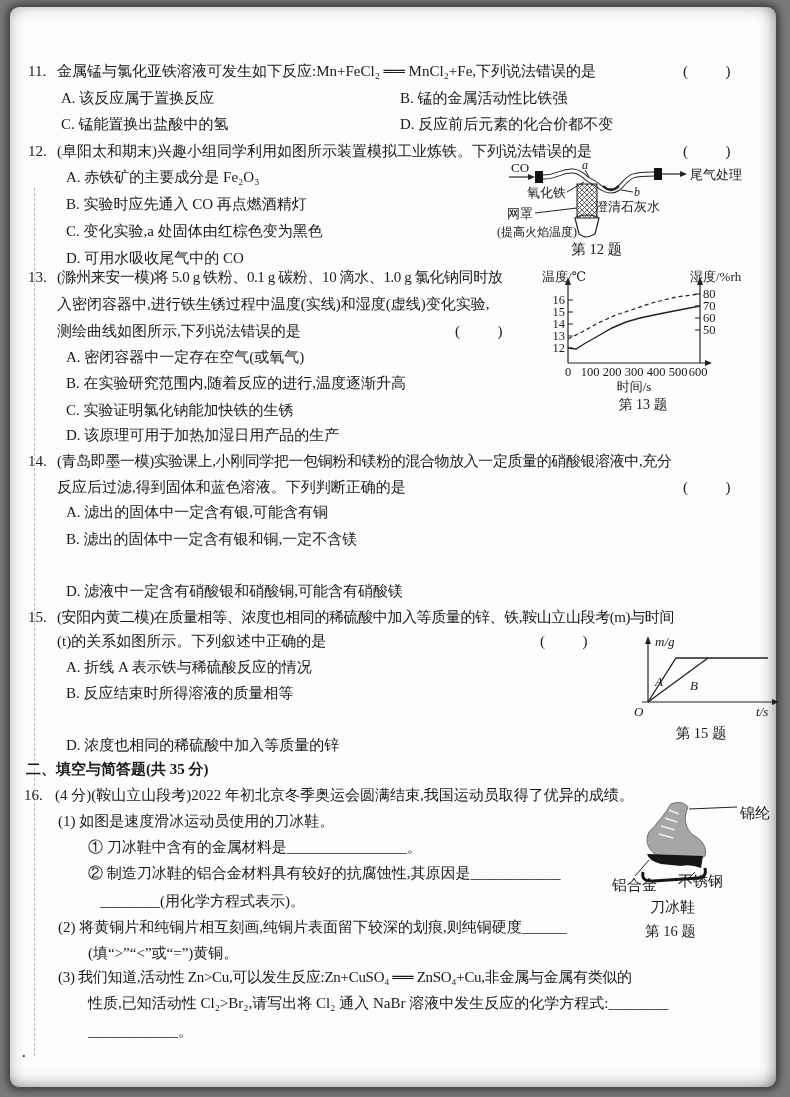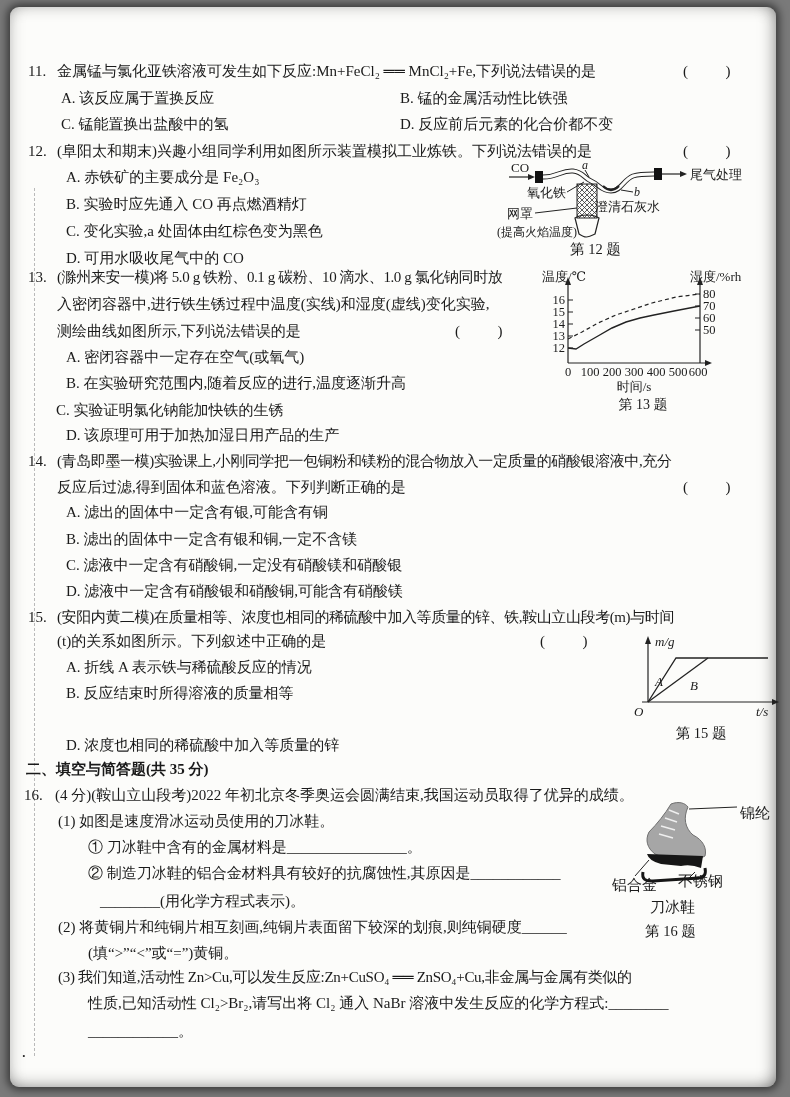--- a/index.html
+++ b/index.html
@@ -66,30 +66,30 @@
     <text x="0" y="76" font-size="12">(提高火焰温度)</text>
     <path d="M106,26 Q114,34 122,26" stroke="#222" stroke-width="2.2" fill="none"></path>
     <text x="137" y="36" font-size="12" font-style="italic">b</text>
     <line x1="124" y1="30" x2="136" y2="32" stroke="#222" stroke-width="1"></line>
     <text x="98" y="51" font-size="13">澄清石灰水</text>
     <rect x="157" y="8" width="8" height="12" fill="#111"></rect>
     <line x1="165" y1="14" x2="183" y2="14" stroke="#222" stroke-width="1.2"></line>
     <polygon points="183,11 190,14 183,17" fill="#222"></polygon>
     <text x="193" y="19" font-size="13">尾气处理</text>
   </svg>
-  <div class="t cap" style="left:570px;top:240px;width:80px;text-align:left">第 12 题</div>
+  <div class="t cap" style="left:542px;top:240px;width:80px;text-align:right">第 12 题</div>
 
   <div class="t" style="left:28px;top:268px">13.</div>
   <div class="t" style="left:57px;top:268px;letter-spacing:-0.4px">(滁州来安一模)将 5.0 g 铁粉、0.1 g 碳粉、10 滴水、1.0 g 氯化钠同时放</div>
   <div class="t" style="left:57px;top:295px">入密闭容器中,进行铁生锈过程中温度(实线)和湿度(虚线)变化实验,</div>
   <div class="t" style="left:57px;top:322px">测绘曲线如图所示,下列说法错误的是</div>
   <div class="t" style="left:455px;top:322px">(          )</div>
   <div class="t" style="left:66px;top:348px">A. 密闭容器中一定存在空气(或氧气)</div>
   <div class="t" style="left:66px;top:374px">B. 在实验研究范围内,随着反应的进行,温度逐渐升高</div>
-  <div class="t" style="left:56px;top:401px">C. 实验证明氯化钠能加快铁的生锈</div>
+  <div class="t" style="left:66px;top:401px">C. 实验证明氯化钠能加快铁的生锈</div>
   <div class="t" style="left:66px;top:426px">D. 该原理可用于加热加湿日用产品的生产</div>
 
   <svg class="fig" style="left:540px;top:268px" width="250" height="148" viewBox="0 0 250 148">
     <text x="2" y="13" font-size="13">温度/℃</text>
     <text x="150" y="13" font-size="13">湿度/%rh</text>
     <line x1="28" y1="95" x2="28" y2="14" stroke="#222" stroke-width="1.2"></line>
     <polygon points="25,17 28,9 31,17" fill="#222"></polygon>
     <line x1="160" y1="95" x2="160" y2="14" stroke="#222" stroke-width="1.2"></line>
     <polygon points="157,17 160,9 163,17" fill="#222"></polygon>
     <line x1="28" y1="95" x2="167" y2="95" stroke="#222" stroke-width="1.2"></line>
@@ -128,21 +128,20 @@
     <text x="94" y="123" font-size="13" text-anchor="middle">时间/s</text>
     <text x="103" y="141" font-size="14" text-anchor="middle">第 13 题</text>
   </svg>
 
   <div class="t" style="left:28px;top:452px">14.</div>
   <div class="t" style="left:57px;top:452px;letter-spacing:-0.4px">(青岛即墨一模)实验课上,小刚同学把一包铜粉和镁粉的混合物放入一定质量的硝酸银溶液中,充分</div>
   <div class="t" style="left:57px;top:478px">反应后过滤,得到固体和蓝色溶液。下列判断正确的是</div>
   <div class="t" style="left:683px;top:478px">(          )</div>
   <div class="t" style="left:66px;top:503px">A. 滤出的固体中一定含有银,可能含有铜</div>
   <div class="t" style="left:66px;top:530px">B. 滤出的固体中一定含有银和铜,一定不含镁</div>
-  <div class="t" style="left:66px;top:556px">C. 滤液中一定含有硝酸铜,一定没有硝酸镁和硝酸银</div>
   <div class="t" style="left:66px;top:582px">D. 滤液中一定含有硝酸银和硝酸铜,可能含有硝酸镁</div>
 
   <div class="t" style="left:28px;top:608px">15.</div>
   <div class="t" style="left:57px;top:608px;letter-spacing:-0.4px">(安阳内黄二模)在质量相等、浓度也相同的稀硫酸中加入等质量的锌、铁,鞍山立山段考(m)与时间</div>
   <div class="t" style="left:57px;top:632px">(t)的关系如图所示。下列叙述中正确的是</div>
   <div class="t" style="left:540px;top:632px">(          )</div>
   <div class="t" style="left:66px;top:658px">A. 折线 A 表示铁与稀硫酸反应的情况</div>
   <div class="t" style="left:66px;top:684px">B. 反应结束时所得溶液的质量相等</div>
   <div class="t" style="left:66px;top:736px">D. 浓度也相同的稀硫酸中加入等质量的锌</div>
 

